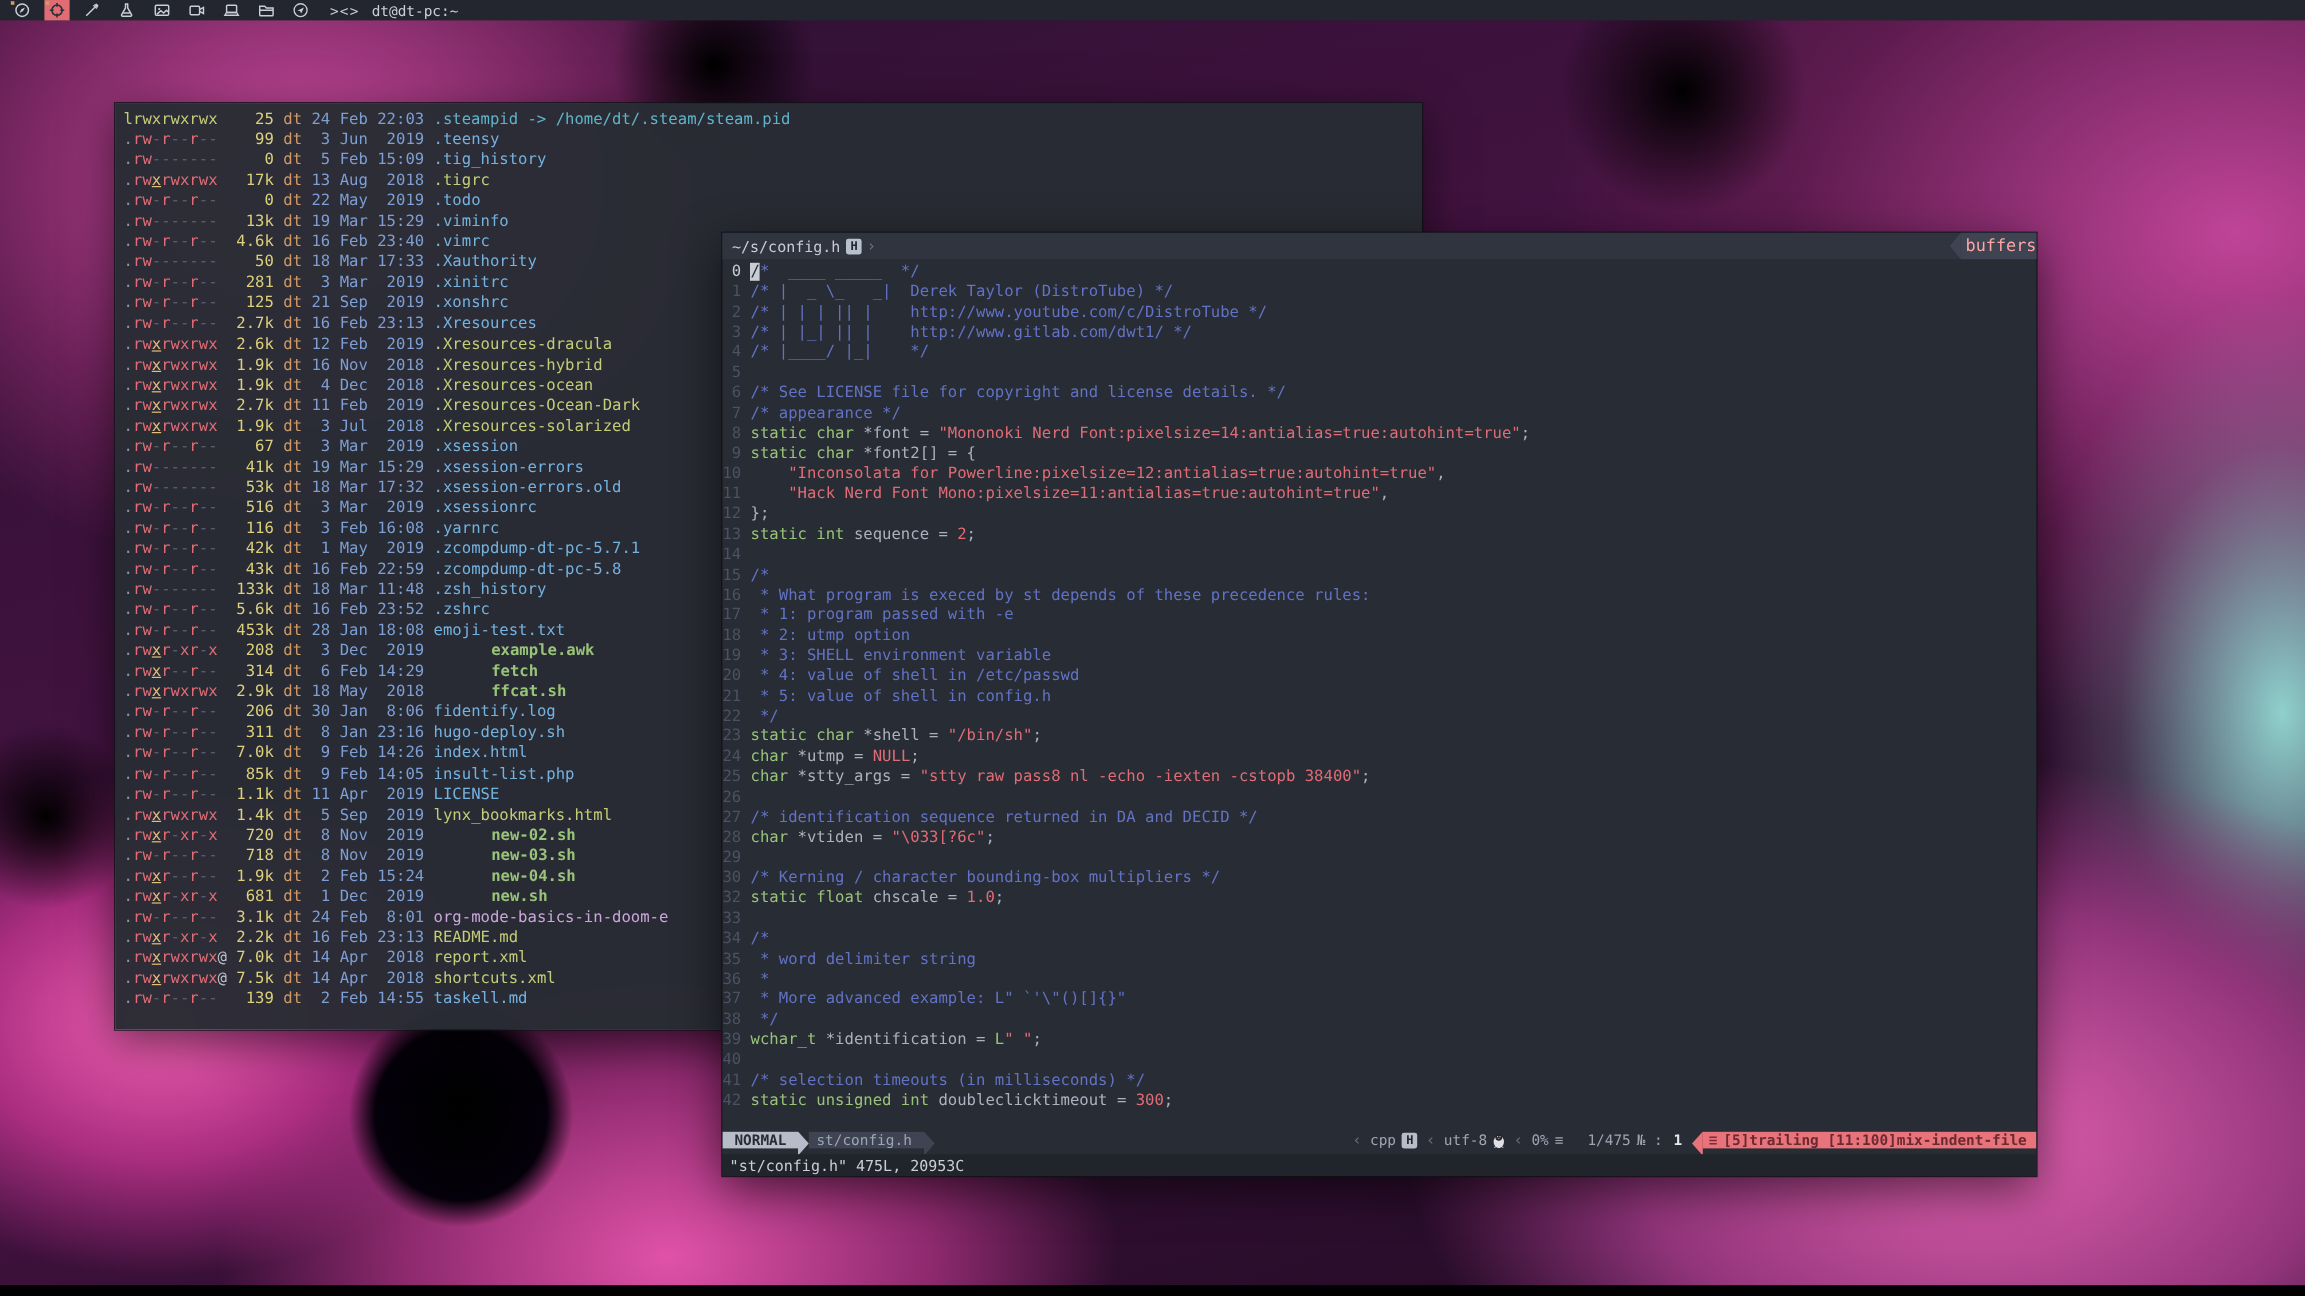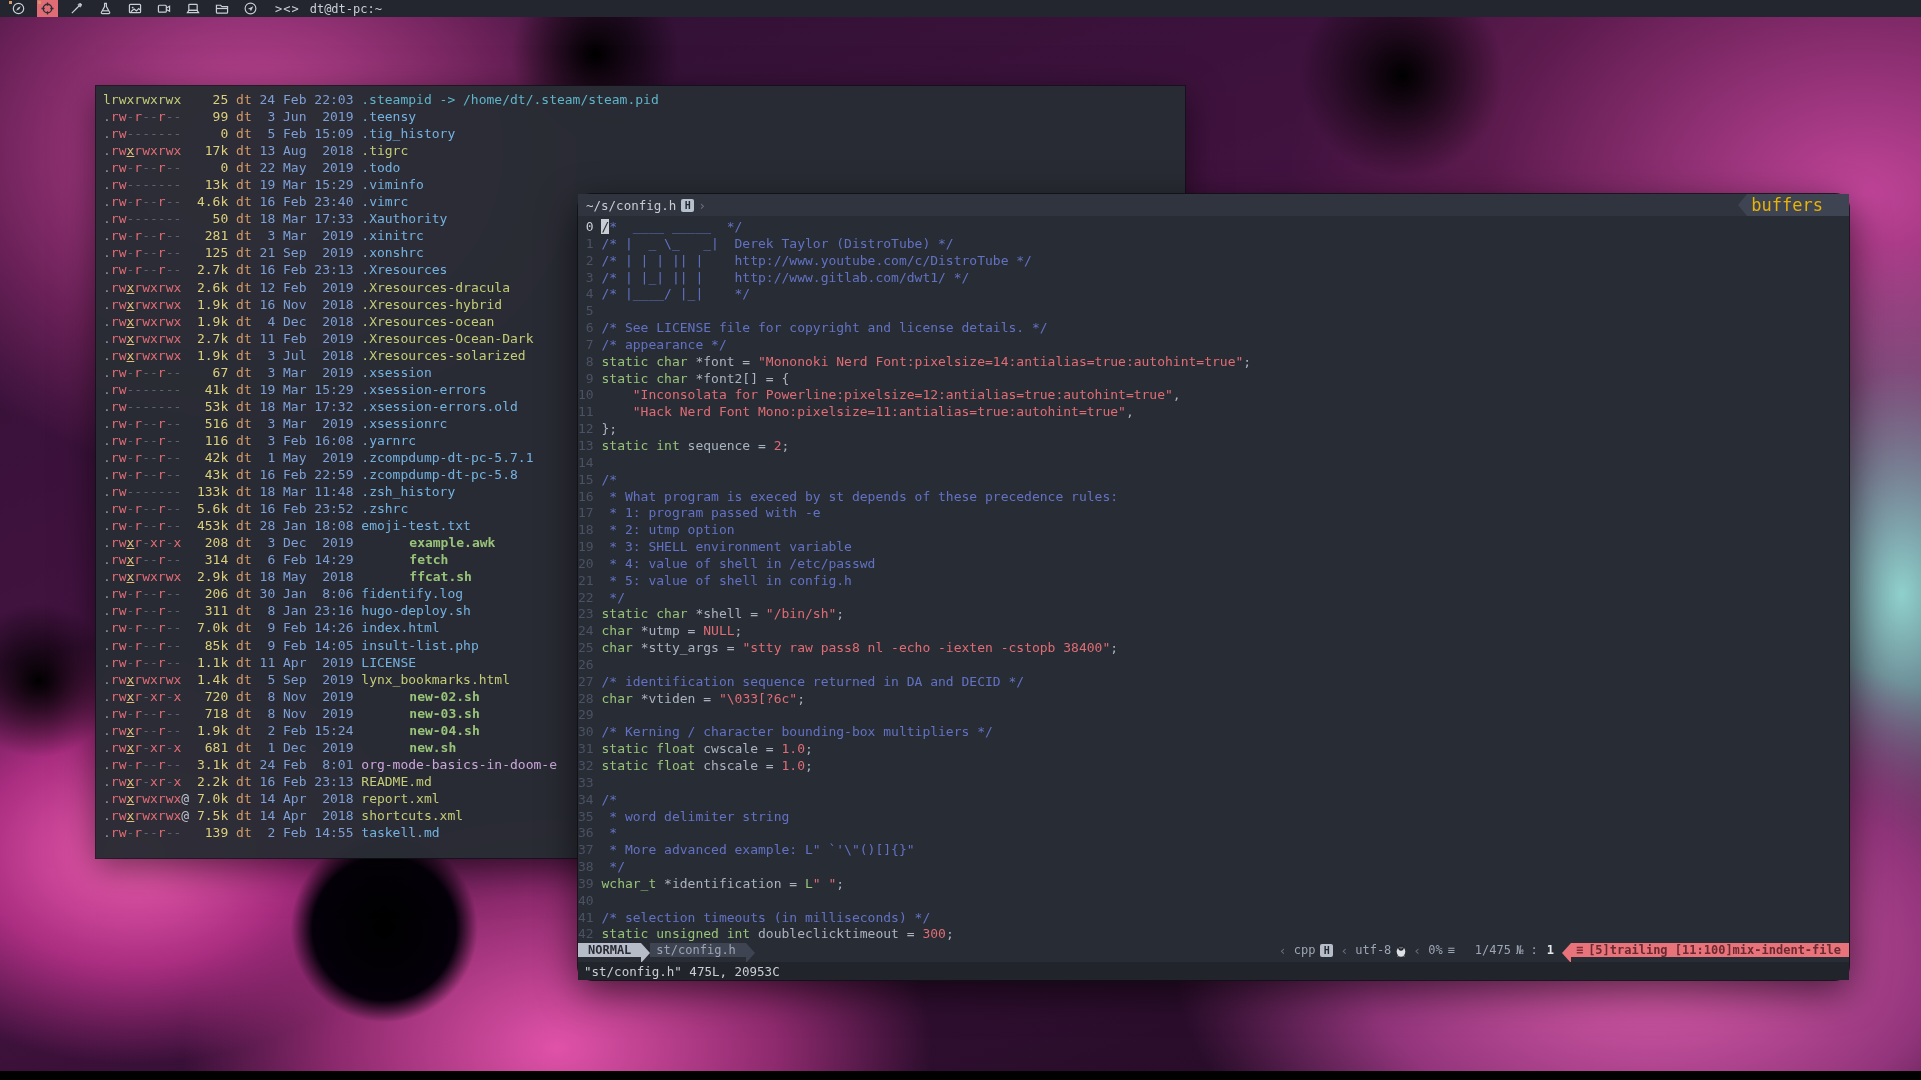--- a/index.html
+++ b/index.html
@@ -47,32 +47,32 @@
   .perm-link { color:#c3cc76; }
   .t-size  { color:#dcd07c; }
   .t-owner { color:#d19a66; }
   .t-date  { color:#7d9fd4; }
   .fn-b { color:#74b2e0; }
   .fn-g { color:#98c379; font-weight:bold;margin-left:48px; }
   .fn-y { color:#c3cc76; }
   .fn-p { color:#cba6db; }
   .fn-c { color:#5fb4c9; }
   
-  .vim { position:absolute; left:578px; top:194px; width:1271px; height:786px; background:#282c34;
+  .vim { position:absolute; left:602px; top:194px; width:1095px; height:786px; background:#282c34;
          z-index:20; display:flex; flex-direction:column;
-         box-shadow:0 0 0 1px rgba(15,17,22,.85), 0 12px 38px rgba(0,0,0,.6);border-radius:14px; }
+         box-shadow:0 0 0 1px rgba(15,17,22,.85), 0 12px 38px rgba(0,0,0,.6); }
   .tabline { height:22px; background:#30343e; display:flex; align-items:center;
              font-size:12.5px; color:#c8ccd4; padding-left:8px; flex:0 0 auto; }
   .tab-sep { color:#6a7180; font-size:13px; margin:0 4px; }
   .tab-spacer { flex:1; }
   .buffers-tab { height:22px; background:#3e4452; display:flex; align-items:center; }
   .buffers-arrow { width:0; height:0; border-top:11px solid transparent;
                    border-bottom:11px solid transparent; border-right:9px solid #3e4452;
                    margin-left:-9px; }
-  .buffers-tab span { padding:0 26px 0 4px; color:#eab308; font-size:17px; }
+  .buffers-tab span { padding:0 0 0 4px; color:#fca5a5; font-size:14px; }
   .hbox { display:inline-block; width:13px; height:13px; background:#b6c1cd; color:#23262e;
           font-size:10px; line-height:13px; text-align:center; border-radius:2px;
           font-weight:bold; vertical-align:-2px; margin-left:5px; }
   .code { flex:1 1 auto; overflow:hidden; padding-top:3px; }
   .vrow { white-space:pre; font-size:13px; line-height:16.85px; height:16.85px; }
   .ln     { color:#4b5263; }
   .ln-cur { color:#c8ccd4; }
   .tk-c { color:#6272c4; }
   .tk-k { color:#98c379; }
   .tk-t { color:#abb2bf; }
@@ -257,21 +257,20 @@
       <div class="vrow"><span class="ln">21 </span><span class="tk-c"> * 5: value of shell in config.h</span></div>
       <div class="vrow"><span class="ln">22 </span><span class="tk-c"> */</span></div>
       <div class="vrow"><span class="ln">23 </span><span class="tk-k">static char </span><span class="tk-t">*shell = </span><span class="tk-s">"/bin/sh"</span><span class="tk-t">;</span></div>
       <div class="vrow"><span class="ln">24 </span><span class="tk-k">char </span><span class="tk-t">*utmp = </span><span class="tk-n">NULL</span><span class="tk-t">;</span></div>
       <div class="vrow"><span class="ln">25 </span><span class="tk-k">char </span><span class="tk-t">*stty_args = </span><span class="tk-s">"stty raw pass8 nl -echo -iexten -cstopb 38400"</span><span class="tk-t">;</span></div>
       <div class="vrow"><span class="ln">26 </span></div>
       <div class="vrow"><span class="ln">27 </span><span class="tk-c">/* identification sequence returned in DA and DECID */</span></div>
       <div class="vrow"><span class="ln">28 </span><span class="tk-k">char </span><span class="tk-t">*vtiden = </span><span class="tk-s">"\033[?6c"</span><span class="tk-t">;</span></div>
       <div class="vrow"><span class="ln">29 </span></div>
       <div class="vrow"><span class="ln">30 </span><span class="tk-c">/* Kerning / character bounding-box multipliers */</span></div>
-      <div class="vrow"><span class="ln">31 </span><span class="tk-k">static float </span><span class="tk-t">cwscale = </span><span class="tk-n">1.0</span><span class="tk-t">;</span></div>
       <div class="vrow"><span class="ln">32 </span><span class="tk-k">static float </span><span class="tk-t">chscale = </span><span class="tk-n">1.0</span><span class="tk-t">;</span></div>
       <div class="vrow"><span class="ln">33 </span></div>
       <div class="vrow"><span class="ln">34 </span><span class="tk-c">/*</span></div>
       <div class="vrow"><span class="ln">35 </span><span class="tk-c"> * word delimiter string</span></div>
       <div class="vrow"><span class="ln">36 </span><span class="tk-c"> *</span></div>
       <div class="vrow"><span class="ln">37 </span><span class="tk-c"> * More advanced example: L" `'\"()[]{}"</span></div>
       <div class="vrow"><span class="ln">38 </span><span class="tk-c"> */</span></div>
       <div class="vrow"><span class="ln">39 </span><span class="tk-k">wchar_t </span><span class="tk-t">*identification = </span><span class="tk-k">L</span><span class="tk-s">" "</span><span class="tk-t">;</span></div>
       <div class="vrow"><span class="ln">40 </span></div>
       <div class="vrow"><span class="ln">41 </span><span class="tk-c">/* selection timeouts (in milliseconds) */</span></div>

